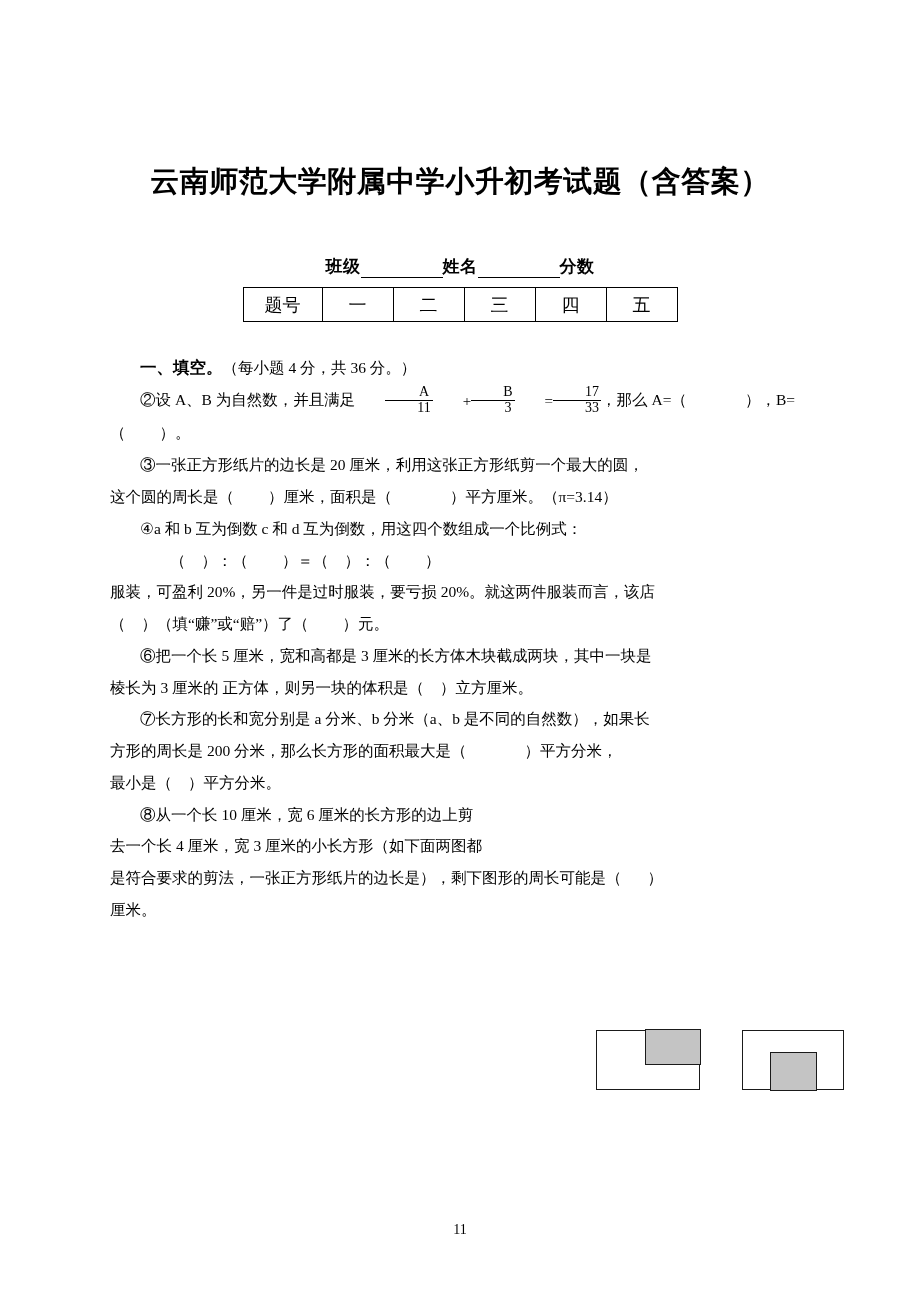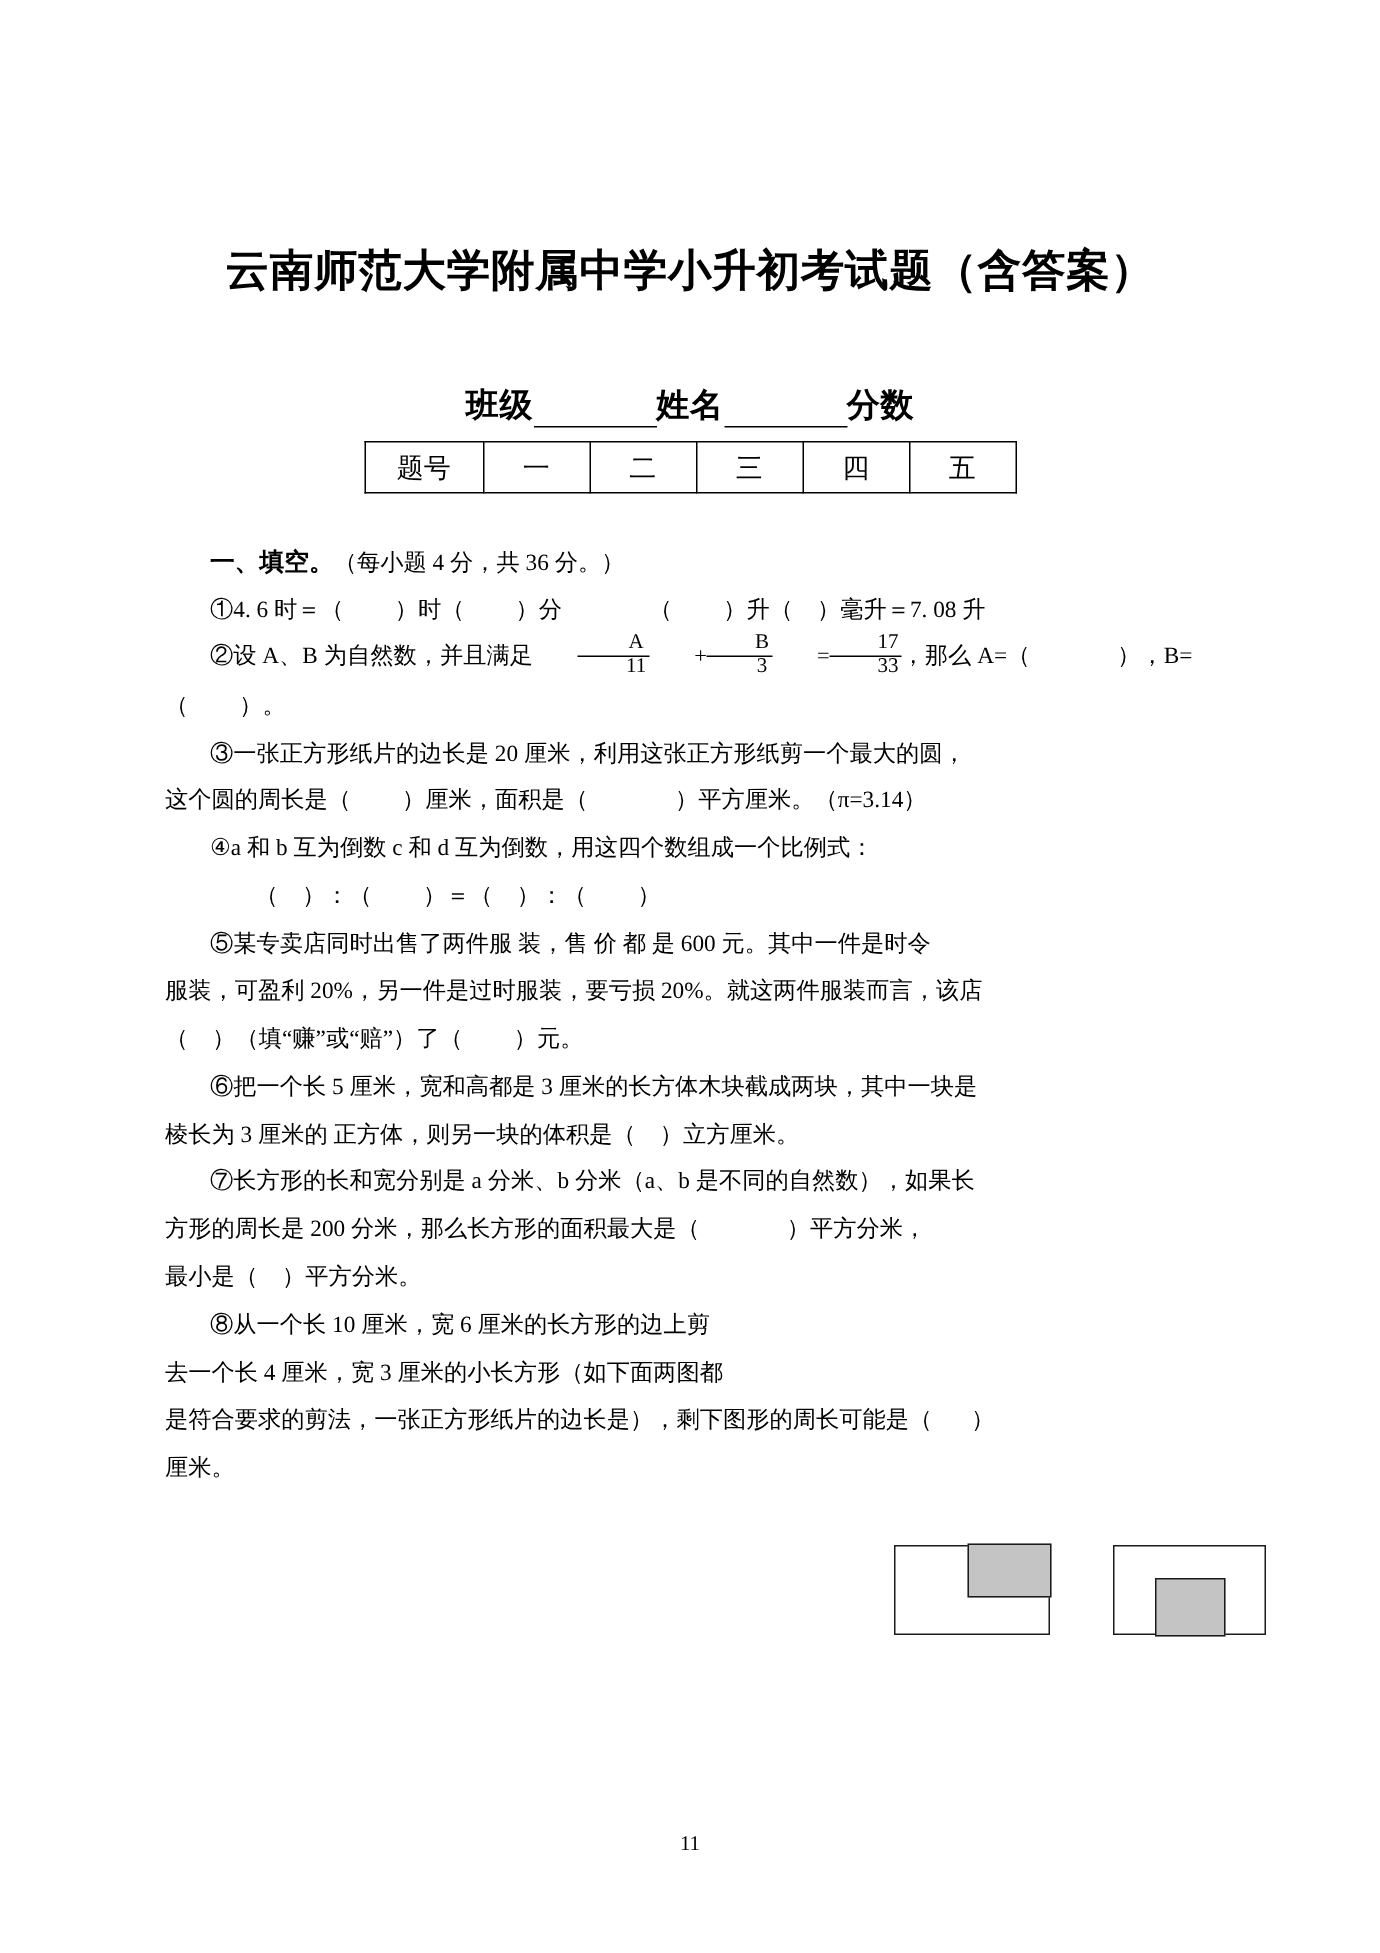--- a/index.html
+++ b/index.html
@@ -30,21 +30,21 @@
     font-weight: bold;
     letter-spacing: 0.5px;
     padding-top: 163px;
     line-height: 1.25;
     white-space: nowrap;
   }
 
   
   .info-line {
     text-align: center;
-    font-size: 22px;
+    font-size: 17px;
     font-weight: bold;
     margin-top: 56px;
     letter-spacing: 0.5px;
   }
   .info-line .blank {
     display: inline-block;
     border-bottom: 1px solid #000;
     width: 82px;
     vertical-align: bottom;
     height: 15px;
@@ -217,23 +217,20 @@
         <td class="num-cell">五</td>
       </tr>
     </tbody>
       </table>
   </div>
 
   <div class="section-head">
     <b>一、</b><b>填空。</b><span>（每小题 4 分，共 36 分。）</span>
   </div>
 
-  <div class="q indent">
-    <span>①</span><span>4. 6 时＝（</span><span class="sp"></span><span>）时（</span><span class="sp"></span><span>）分</span><span class="sp-lg"></span><span>（</span><span class="sp"></span><span>）升（</span><span class="sp-sm"></span><span>）毫升＝7. 08 升</span>
-  </div>
 
   <div class="q indent">
     <span>②</span><span>设 A、B 为自然数，并且满足</span><span class="frac-expr"><span class="frac"><span class="num">A</span><span class="den">11</span></span><span class="op">+</span><span class="frac"><span class="num">B</span><span class="den">3</span></span><span class="op">=</span><span class="frac"><span class="num">17</span><span class="den">33</span></span></span><span>，那么 A=（</span><span class="sp-lg"></span><span>），B=</span>
   </div>
   <div class="q">
     <span>（</span><span class="sp"></span><span>）。</span>
   </div>
 
   <div class="q indent">
     <span>③</span><span>一张正方形纸片的边长是 20 厘米，利用这张正方形纸剪一个最大的圆，</span>
@@ -242,23 +239,20 @@
     <span>这个圆的周长是（</span><span class="sp"></span><span>）厘米，面积是（</span><span class="sp-lg"></span><span>）平方厘米。（π=3.14）</span>
   </div>
 
   <div class="q indent">
     <span>④</span><span>a 和 b 互为倒数 c 和 d 互为倒数，用这四个数组成一个比例式：</span>
   </div>
   <div class="q center-sub">
     <span>（</span><span class="sp-sm"></span><span>）：（</span><span class="sp"></span><span>）＝（</span><span class="sp-sm"></span><span>）：（</span><span class="sp"></span><span>）</span>
   </div>
 
-  <div class="q indent">
-    <span>⑤</span><span>某专卖店同时出售了两件服 装，售 价 都 是 600 元。其中一件是时令</span>
-  </div>
   <div class="q">
     <span>服装，可盈利 20%，另一件是过时服装，要亏损 20%。就这两件服装而言，该店</span>
   </div>
   <div class="q">
     <span>（</span><span class="sp-sm"></span><span>）（填“赚”或“赔”）了（</span><span class="sp"></span><span>）元。</span>
   </div>
 
   <div class="q indent">
     <span>⑥</span><span>把一个长 5 厘米，宽和高都是 3 厘米的长方体木块截成两块，其中一块是</span>
   </div>

